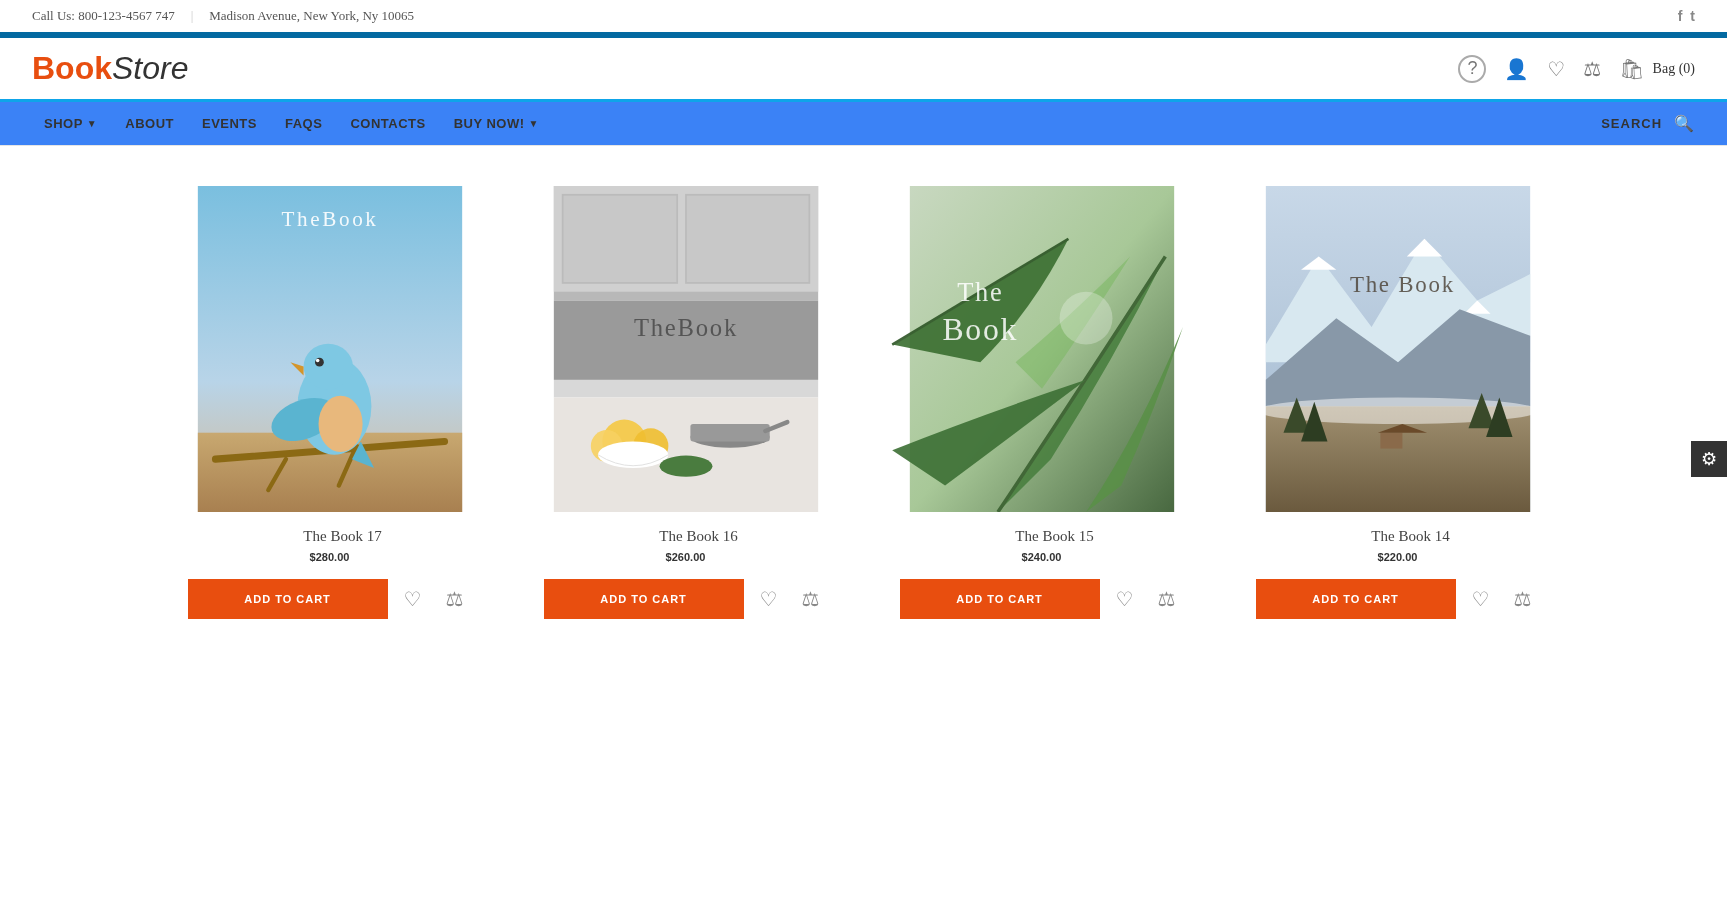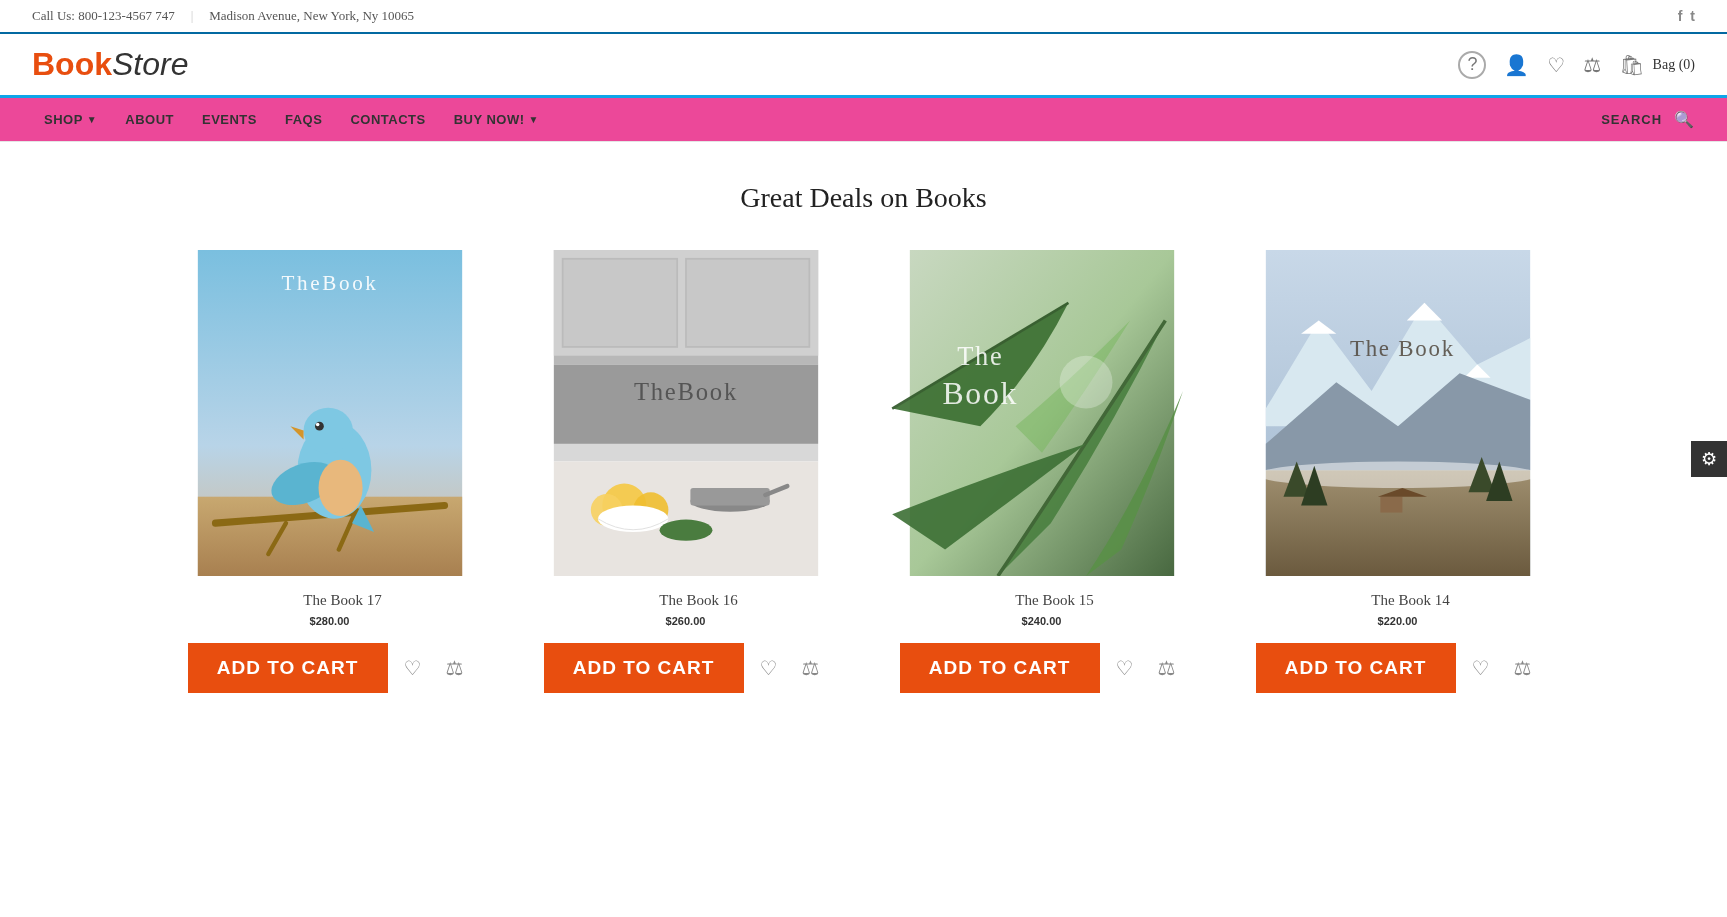--- a/index.html
+++ b/index.html
@@ -6,21 +6,21 @@
     body { font-family: 'Georgia', serif; background: #fff; color: #333; }
 
     
     .top-bar {
       display: flex;
       align-items: center;
       justify-content: space-between;
       padding: 8px 32px;
       font-size: 13px;
       color: #555;
-      border-bottom: 2px solid #0369a1;
+      border-bottom: 6px solid #0369a1;
     }
     .top-bar-left { display: flex; align-items: center; gap: 16px; }
     .top-bar-divider { color: #ccc; }
     .top-bar-icons { display: flex; align-items: center; gap: 8px; color: #888; font-size: 16px; }
 
     
     .header {
       display: flex;
       align-items: center;
       justify-content: space-between;
@@ -39,21 +39,21 @@
     .header-icons { display: flex; align-items: center; gap: 18px; color: #555; font-size: 20px; }
     .header-icons span { cursor: pointer; }
     .bag-label { font-size: 14px; color: #333; margin-left: 4px; }
 
     
     .nav {
       display: flex;
       align-items: center;
       justify-content: space-between;
       padding: 0 32px;
-      background: #ec4899;
+      background: #3b82f6;
       border-bottom: 1px solid #e5e5e5;
     }
     .nav-links { display: flex; align-items: center; gap: 4px; }
     .nav-links a {
       text-decoration: none;
       color: #333;
       font-size: 13px;
       font-family: Arial, sans-serif;
       font-weight: 600;
       letter-spacing: 0.5px;
@@ -119,21 +119,21 @@
       gap: 8px;
       width: 100%;
       justify-content: center;
     }
 
     .add-to-cart-btn {
       background: #e84e0f;
       color: #fff;
       border: none;
       padding: 14px 20px;
-      font-size: 19px;
+      font-size: 11px;
       font-weight: bold;
       letter-spacing: 1px;
       font-family: Arial, sans-serif;
       cursor: pointer;
       flex: 1;
       max-width: 200px;
     }
 
     .action-icon-btn {
       background: none;
@@ -205,21 +205,20 @@
     <a href="#">CONTACTS</a>
     <a href="#">BUY NOW! <span style="font-size:10px;">▼</span></a>
   </div>
   <div class="nav-right">
     <span>SEARCH</span>
     <span style="font-size:16px;">🔍</span>
   </div>
 </nav>
 
 <div class="main">
-  <h2 class="section-title">Great Deals on Books</h2>
 
   <div class="product-grid">
 
     <div class="product-card">
       <div class="product-image-wrap">
         
         <svg width="100%" height="100%" viewBox="0 0 300 370" xmlns="http://www.w3.org/2000/svg">
 
           <defs>
             <linearGradient id="sky1" x1="0" y1="0" x2="0" y2="1">

